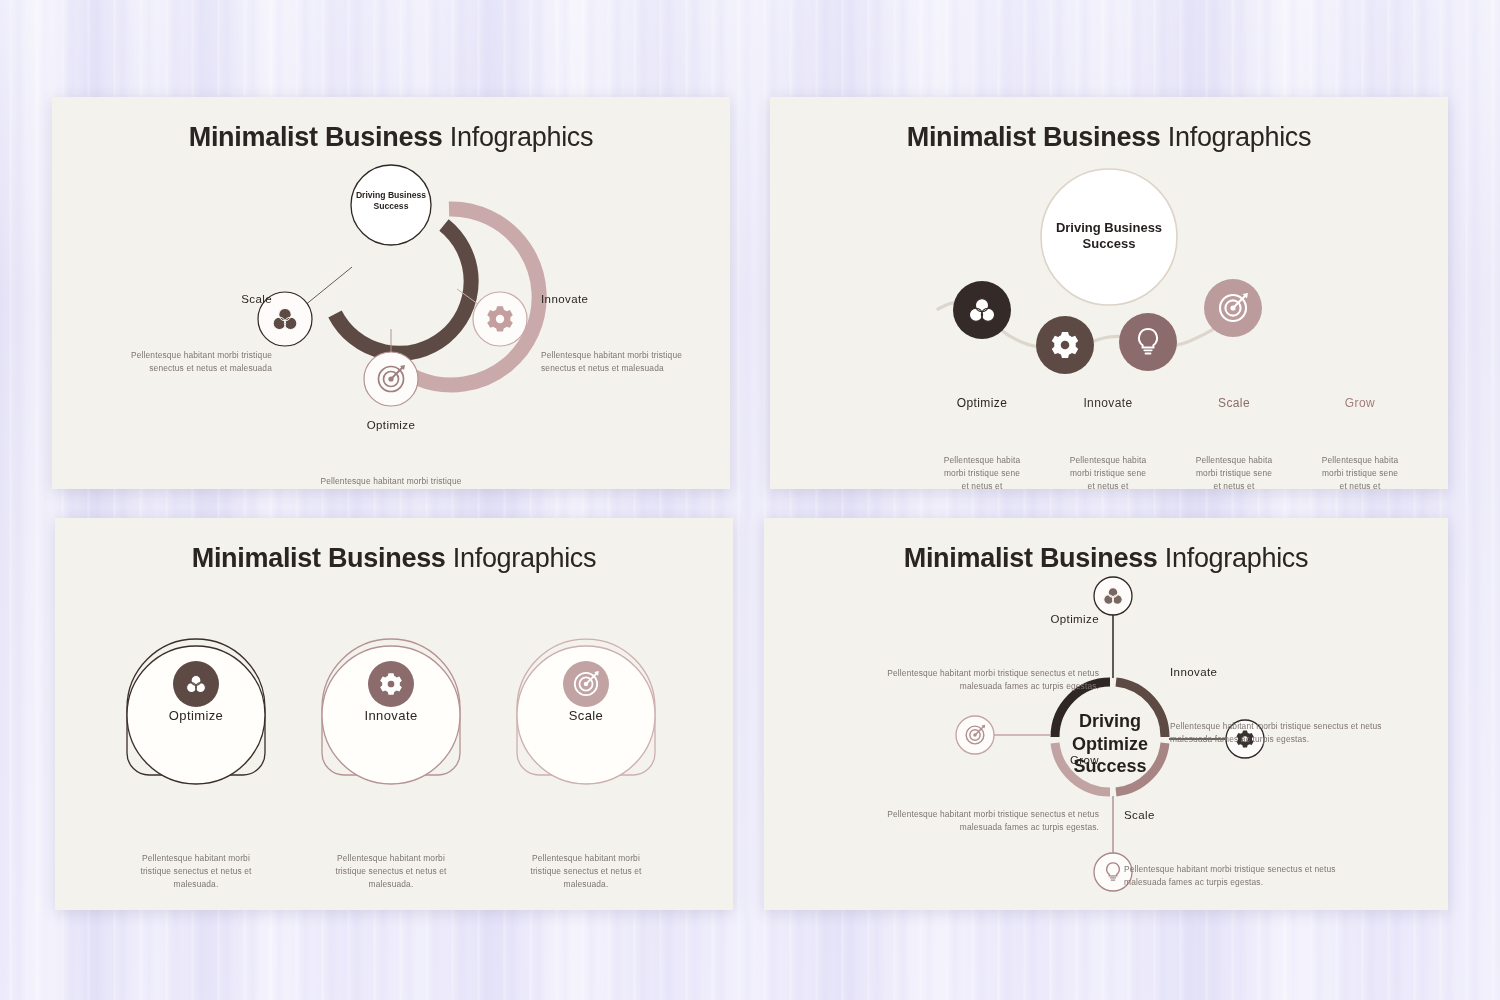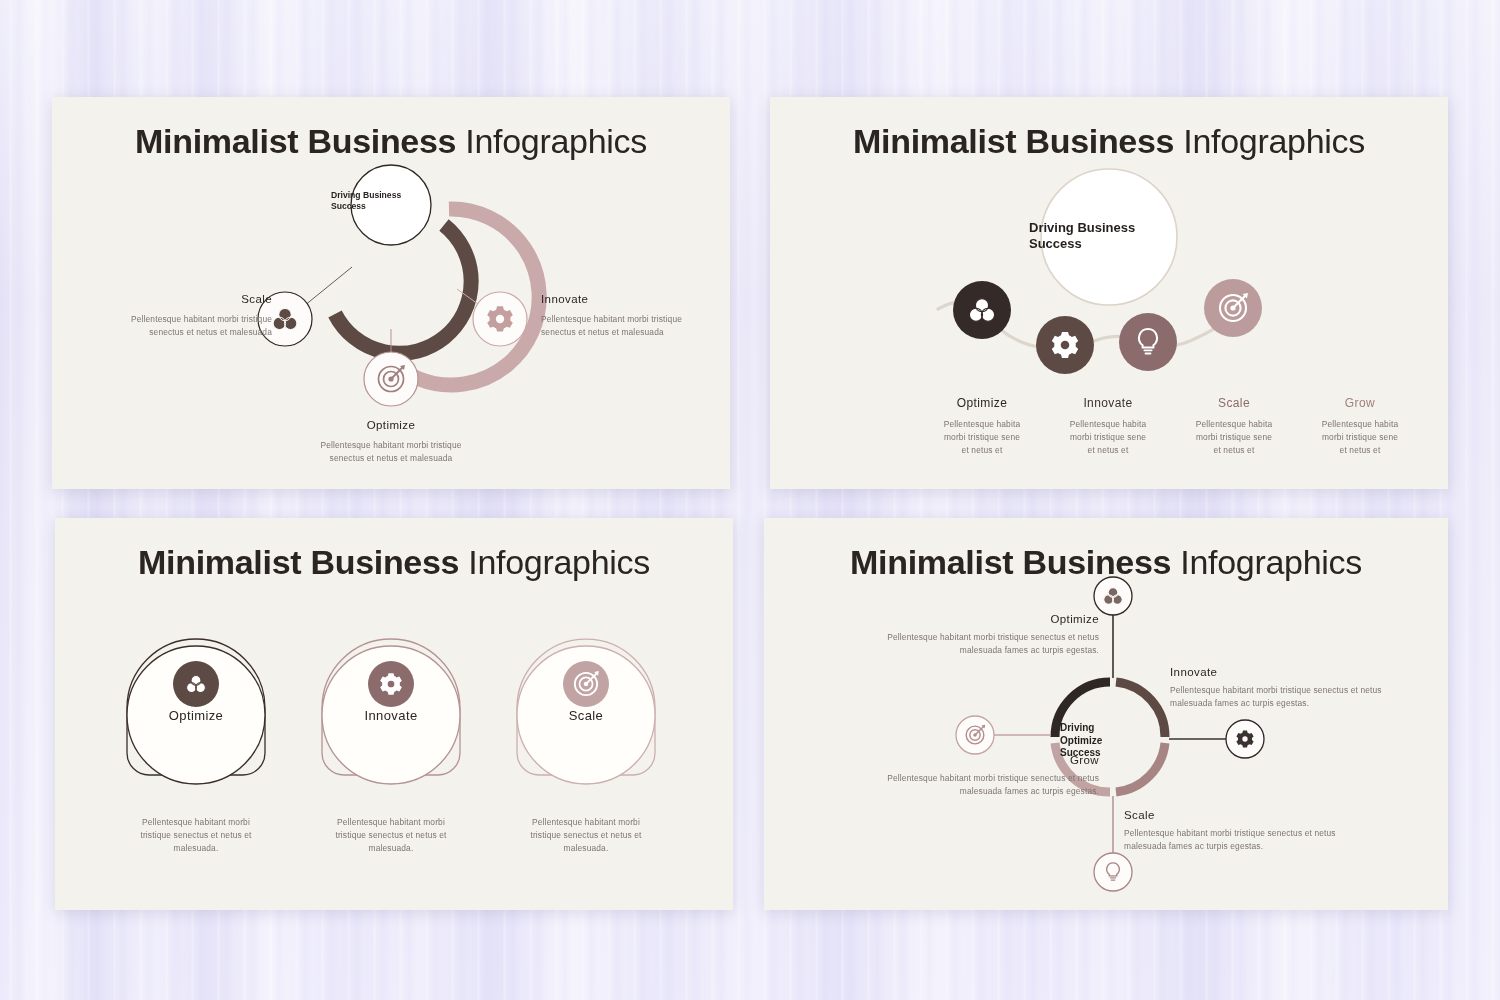--- a/index.html
+++ b/index.html
@@ -30,30 +30,30 @@
   
   .slide{position:absolute;background:#f4f2ec;z-index:2;
          box-shadow:0 3px 14px rgba(90,80,130,.16);overflow:hidden;}
   #slide1{left:52px;top:97px;width:678px;height:392px;}
   #slide2{left:770px;top:97px;width:678px;height:392px;}
   #slide3{left:55px;top:518px;width:678px;height:392px;}
   #slide4{left:764px;top:518px;width:684px;height:392px;}
 
   .title{position:absolute;left:0;right:0;text-align:center;
          font-family:"Liberation Sans Narrow","Liberation Sans",sans-serif;
-         font-size:34px;color:#2a2422;letter-spacing:-.3px;white-space:nowrap;}
+         font-size:27px;color:#2a2422;letter-spacing:-.3px;white-space:nowrap;}
   .title b{font-weight:bold;}
   .title span{font-weight:400;}
   #slide1 .title,#slide2 .title{top:25px;}
   #slide3 .title,#slide4 .title{top:25px;}
 
   svg{position:absolute;left:0;top:0;overflow:visible;}
   .lbl{position:absolute;font-size:11.5px;font-weight:normal;color:#2b2523;letter-spacing:.4px;}
-  .desc{position:absolute;font-size:8.4px;line-height:1.55;color:#7d7470;letter-spacing:.15px;}
-  .ctr-txt{position:absolute;text-align:left;font-family:"Liberation Sans Narrow","Liberation Sans",sans-serif;
+  .desc{position:absolute;font-size:8.4px;line-height:1.55;color:#7d7470;letter-spacing:.15px;margin-top:36px;}
+  .ctr-txt{position:absolute;text-align:center;font-family:"Liberation Sans Narrow","Liberation Sans",sans-serif;
            font-weight:bold;color:#241f1d;line-height:1.25;}
 </style>
 </head>
 <body>
 
 <div id="bg"></div>
 
 <div class="slide" id="slide1">
   <div class="title">
     <b>Minimalist Business</b><span> Infographics</span>
@@ -308,21 +308,21 @@
     </g>
 
     <circle cx="349" cy="354" r="19" fill="#fdfcfa" stroke="#a88585" stroke-width="1.3"></circle>
     <g transform="translate(349,354) scale(0.70)">
       <path d="M 0 -13 A 9 9 0 0 1 5.4 3.2 L 5.4 5.6 L -5.4 5.6 L -5.4 3.2 A 9 9 0 0 1 0 -13 Z" fill="none" stroke="#a88585" stroke-width="2"></path>
       <rect x="-4.6" y="7.4" width="9.2" height="1.8" rx=".9" fill="#a88585"></rect>
       <rect x="-3.4" y="10.6" width="6.8" height="1.8" rx=".9" fill="#a88585"></rect>
     </g>
   </svg>
 
-  <div class="ctr-txt" style="left:296px;top:204px;width:100px;font-size:10px;">
+  <div class="ctr-txt" style="left:296px;top:192px;width:100px;font-size:18px;">
     <div>Driving</div>
     <div>Optimize</div>
     <div>Success</div>
   </div>
 
   <div class="lbl" style="left:195px;top:95px;width:140px;text-align:right;">Optimize</div>
   <div class="desc" style="left:115px;top:113px;width:220px;text-align:right;">
     <div>Pellentesque habitant morbi tristique senectus et netus</div>
     <div>malesuada fames ac turpis egestas.</div>
   </div>

